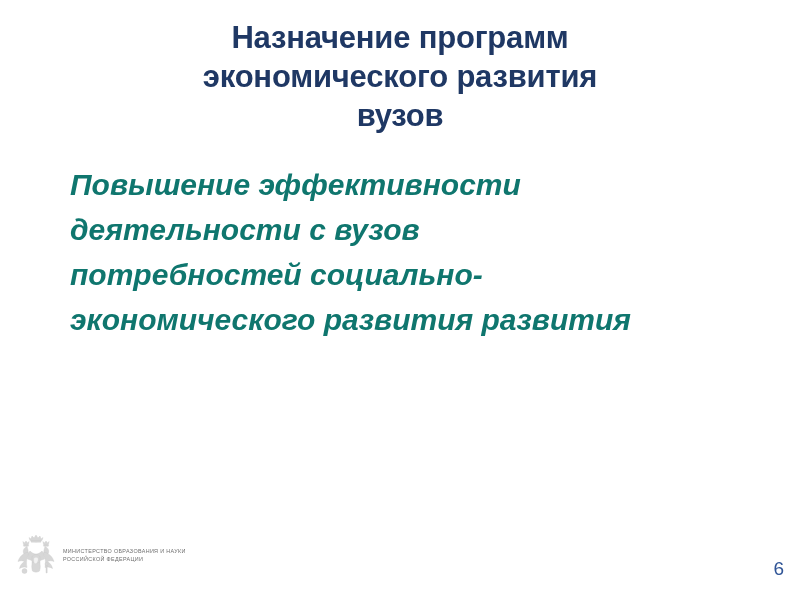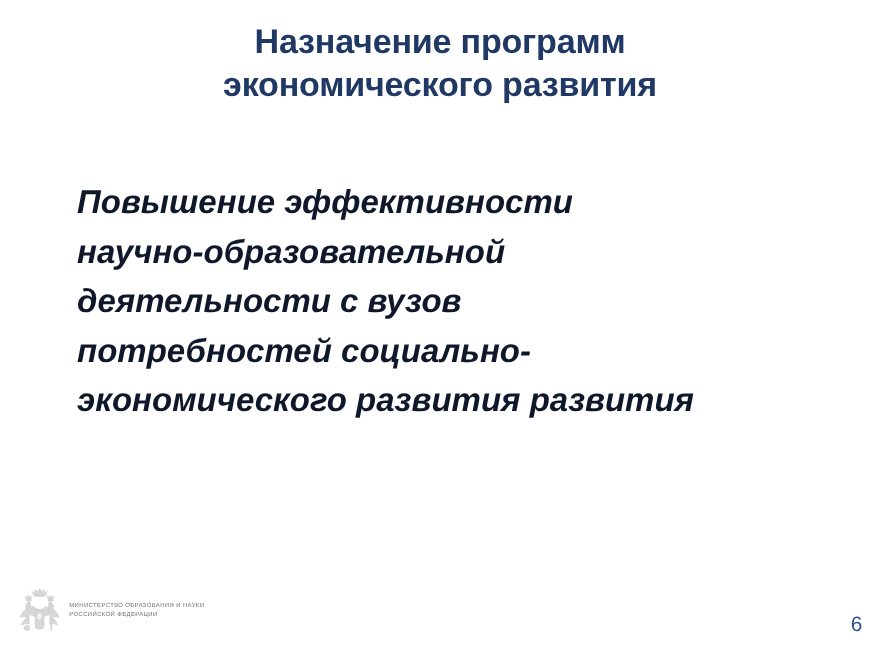--- a/index.html
+++ b/index.html
@@ -40,21 +40,21 @@
     display: block;
     white-space: nowrap;
   }
 
   
   #slide-body {
     position: absolute;
     left: 70px;
     top: 162px;
     width: 716px;
-    color: #0f172a;
+    color: #0f766e;
     font-family: "Liberation Sans", sans-serif;
     font-weight: bold;
     font-style: italic;
     font-size: 30px;
     line-height: 45px;
     text-align: left;
   }
 
   #slide-body .bline {
     display: block;
@@ -105,25 +105,25 @@
   }
 </style>
 </head>
 <body>
 
 <div id="slide">
 
   <div id="slide-title">
     <span class="tline">Назначение программ</span>
     <span class="tline">экономического развития</span>
+    <span class="tline">вузов</span>
   </div>
 
   <div id="slide-body">
     <span class="bline">Повышение эффективности</span>
-    <span class="bline">научно-образовательной</span>
     <span class="bline">деятельности с вузов</span>
     <span class="bline">потребностей социально-</span>
     <span class="bline">экономического развития развития</span>
   </div>
 
   <div id="footer">
     <svg id="emblem" viewBox="0 0 80 92" aria-hidden="true">
       <g fill="#b8b8b8" stroke="#9a9a9a" stroke-width="0.7">
 
         <path d="M40 6 L36 12 L32 8 L30 14 L26 11 L28 17 L40 20 L52 17 L54 11 L50 14 L48 8 L44 12 Z"></path>

